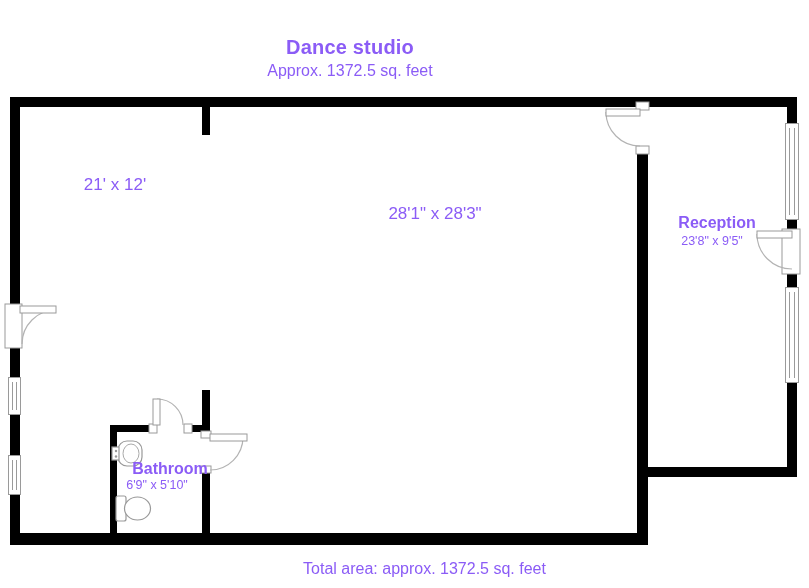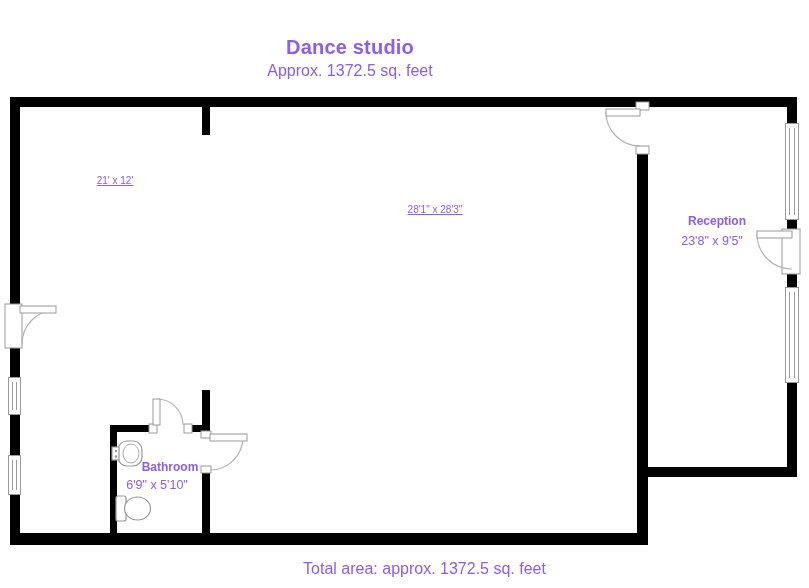--- a/index.html
+++ b/index.html
@@ -10,22 +10,22 @@
   .wall { position:absolute; background:#000; }
   .hdr { position:absolute; left:200px; top:36px; width:300px; text-align:center; }
   .hdr .t { font-size:20px; font-weight:bold; letter-spacing:0.2px; }
   .hdr .s { font-size:16px; margin-top:3px; }
   .footer {
     position:absolute; left:0; top:560px; width:809px; text-align:center;
     font-size:16px;
     padding-left:20px;
   }
   .label { position:absolute; transform:translateX(-50%); white-space:nowrap; text-align:center; }
-  .dim13 { font-size:10px;text-decoration:underline; }
-  .roomname { font-size:12px; font-weight:bold; }
+  .dim13 { font-size:17px; }
+  .roomname { font-size:16px; font-weight:bold; }
   .dim12 { font-size:12.5px; }
   .window { position:absolute; background:#fff; border:1px solid #9a9a9a; box-sizing:border-box; }
   .window .inner {
     position:absolute; top:4px; bottom:4px; left:3px; right:3px;
     border-left:1px solid #9a9a9a; border-right:1px solid #9a9a9a;
   }
   .overlay { position:absolute; left:0; top:0; }
   .frame, .jamb, .panel { fill:#ffffff; stroke:#9a9a9a; stroke-width:1; }
   .arc { fill:none; stroke:#b3b3b3; stroke-width:1.2; }
   .fix { fill:#ffffff; stroke:#999999; stroke-width:1.2; }

